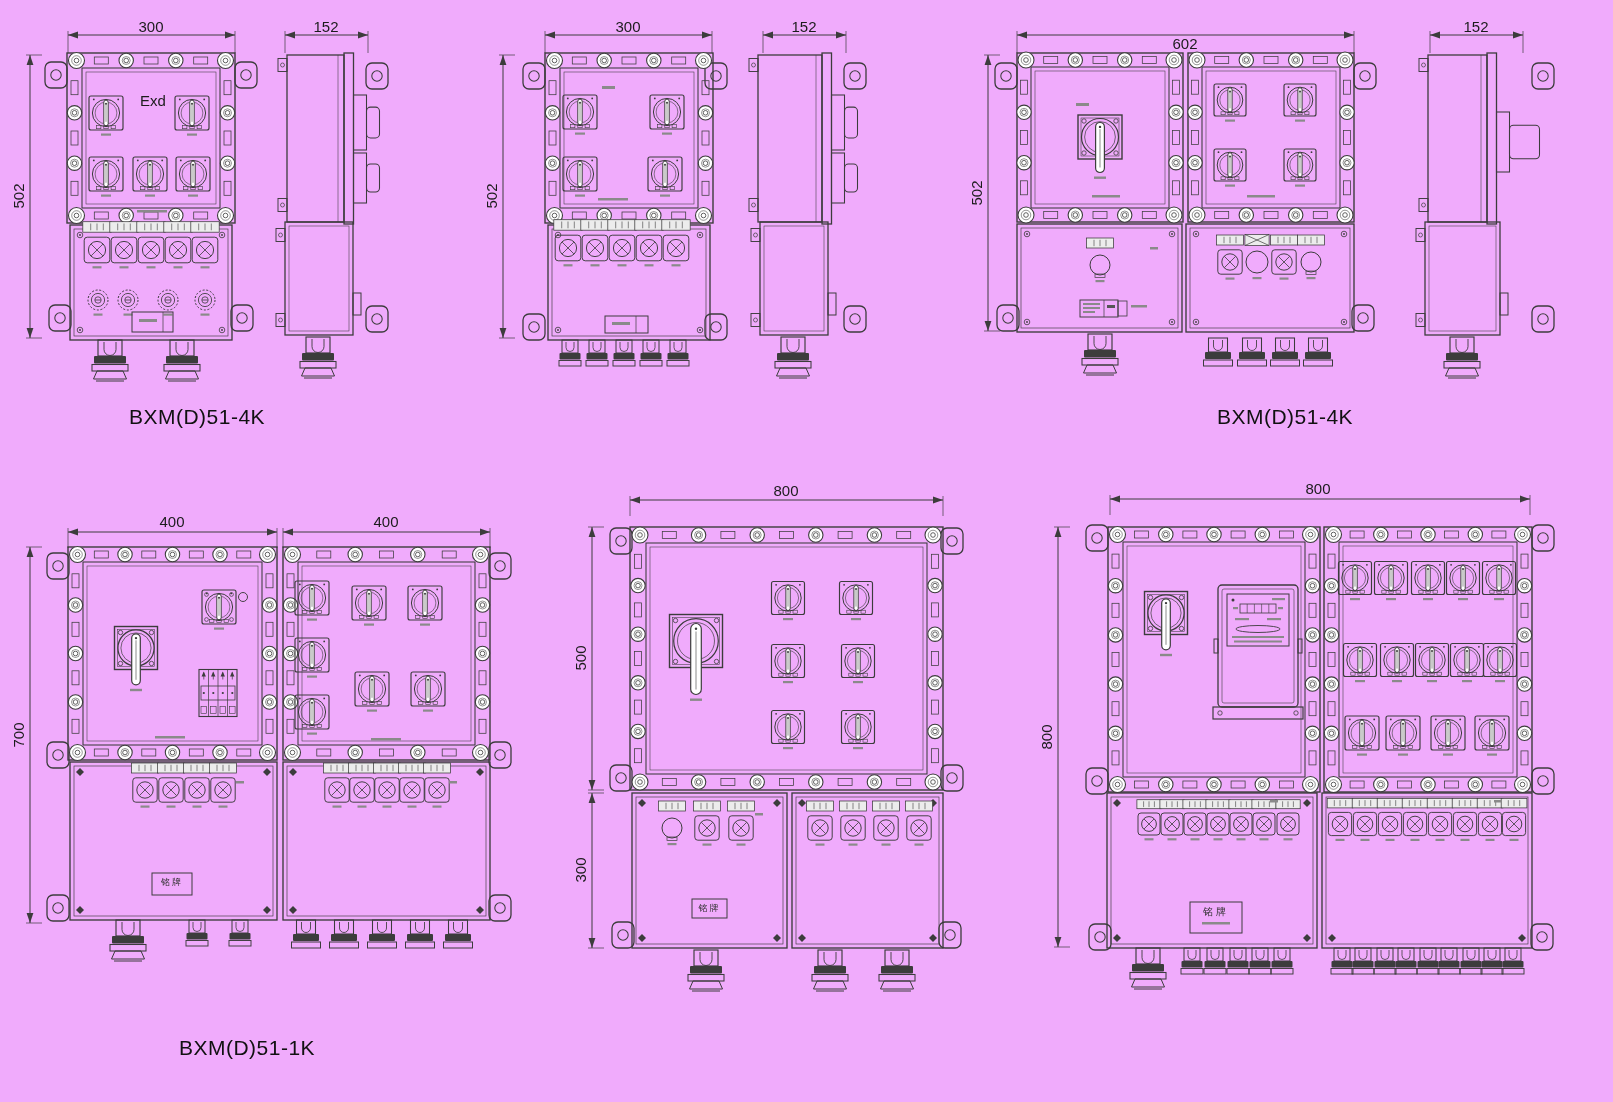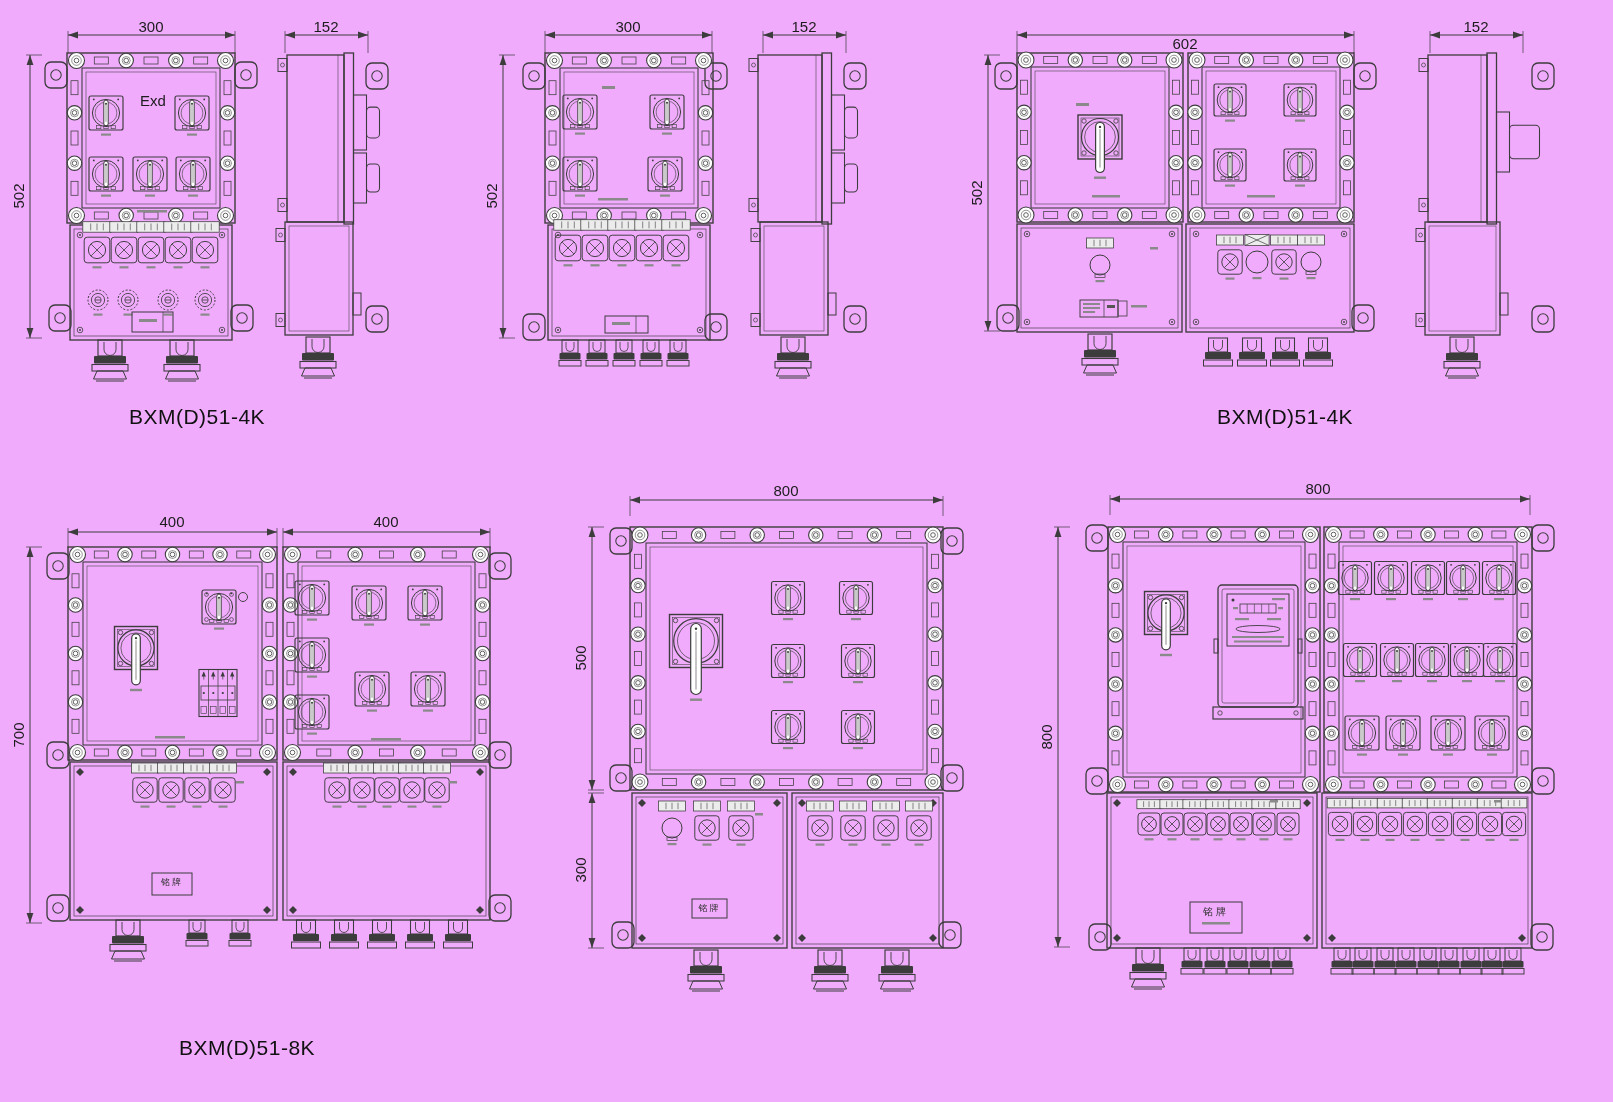--- a/index.html
+++ b/index.html
@@ -2551,21 +2551,21 @@
 
   <span class="txt dim" style="left:1135px;top:35px;width:100px">602</span>
   <span class="txt dim" style="left:1426px;top:18px;width:100px">152</span>
   <span class="txt dimv" style="left:938px;top:183px">502</span>
   <span class="txt model" style="left:1155px;top:405px">BXM(D)51-4K</span>
 
   <span class="txt dim" style="left:122px;top:513px;width:100px">400</span>
   <span class="txt dim" style="left:336px;top:513px;width:100px">400</span>
   <span class="txt dimv" style="left:-20px;top:725px">700</span>
   <span class="txt plate" style="left:153px;top:876px;width:38px">铭牌</span>
-  <span class="txt model" style="left:117px;top:1036px">BXM(D)51-8K</span>
+  <span class="txt model" style="left:117px;top:1036px">BXM(D)51-1K</span>
 
   <span class="txt dim" style="left:736px;top:482px;width:100px">800</span>
   <span class="txt dimv" style="left:542px;top:648px">500</span>
   <span class="txt dimv" style="left:542px;top:860px">300</span>
   <span class="txt plate" style="left:692px;top:902px;width:35px">铭牌</span>
 
   <span class="txt dim" style="left:1268px;top:480px;width:100px">800</span>
   <span class="txt dimv" style="left:1008px;top:727px">800</span>
   <span class="txt plate10" style="left:1190px;top:905px;width:52px">铭牌</span>
 </div>

